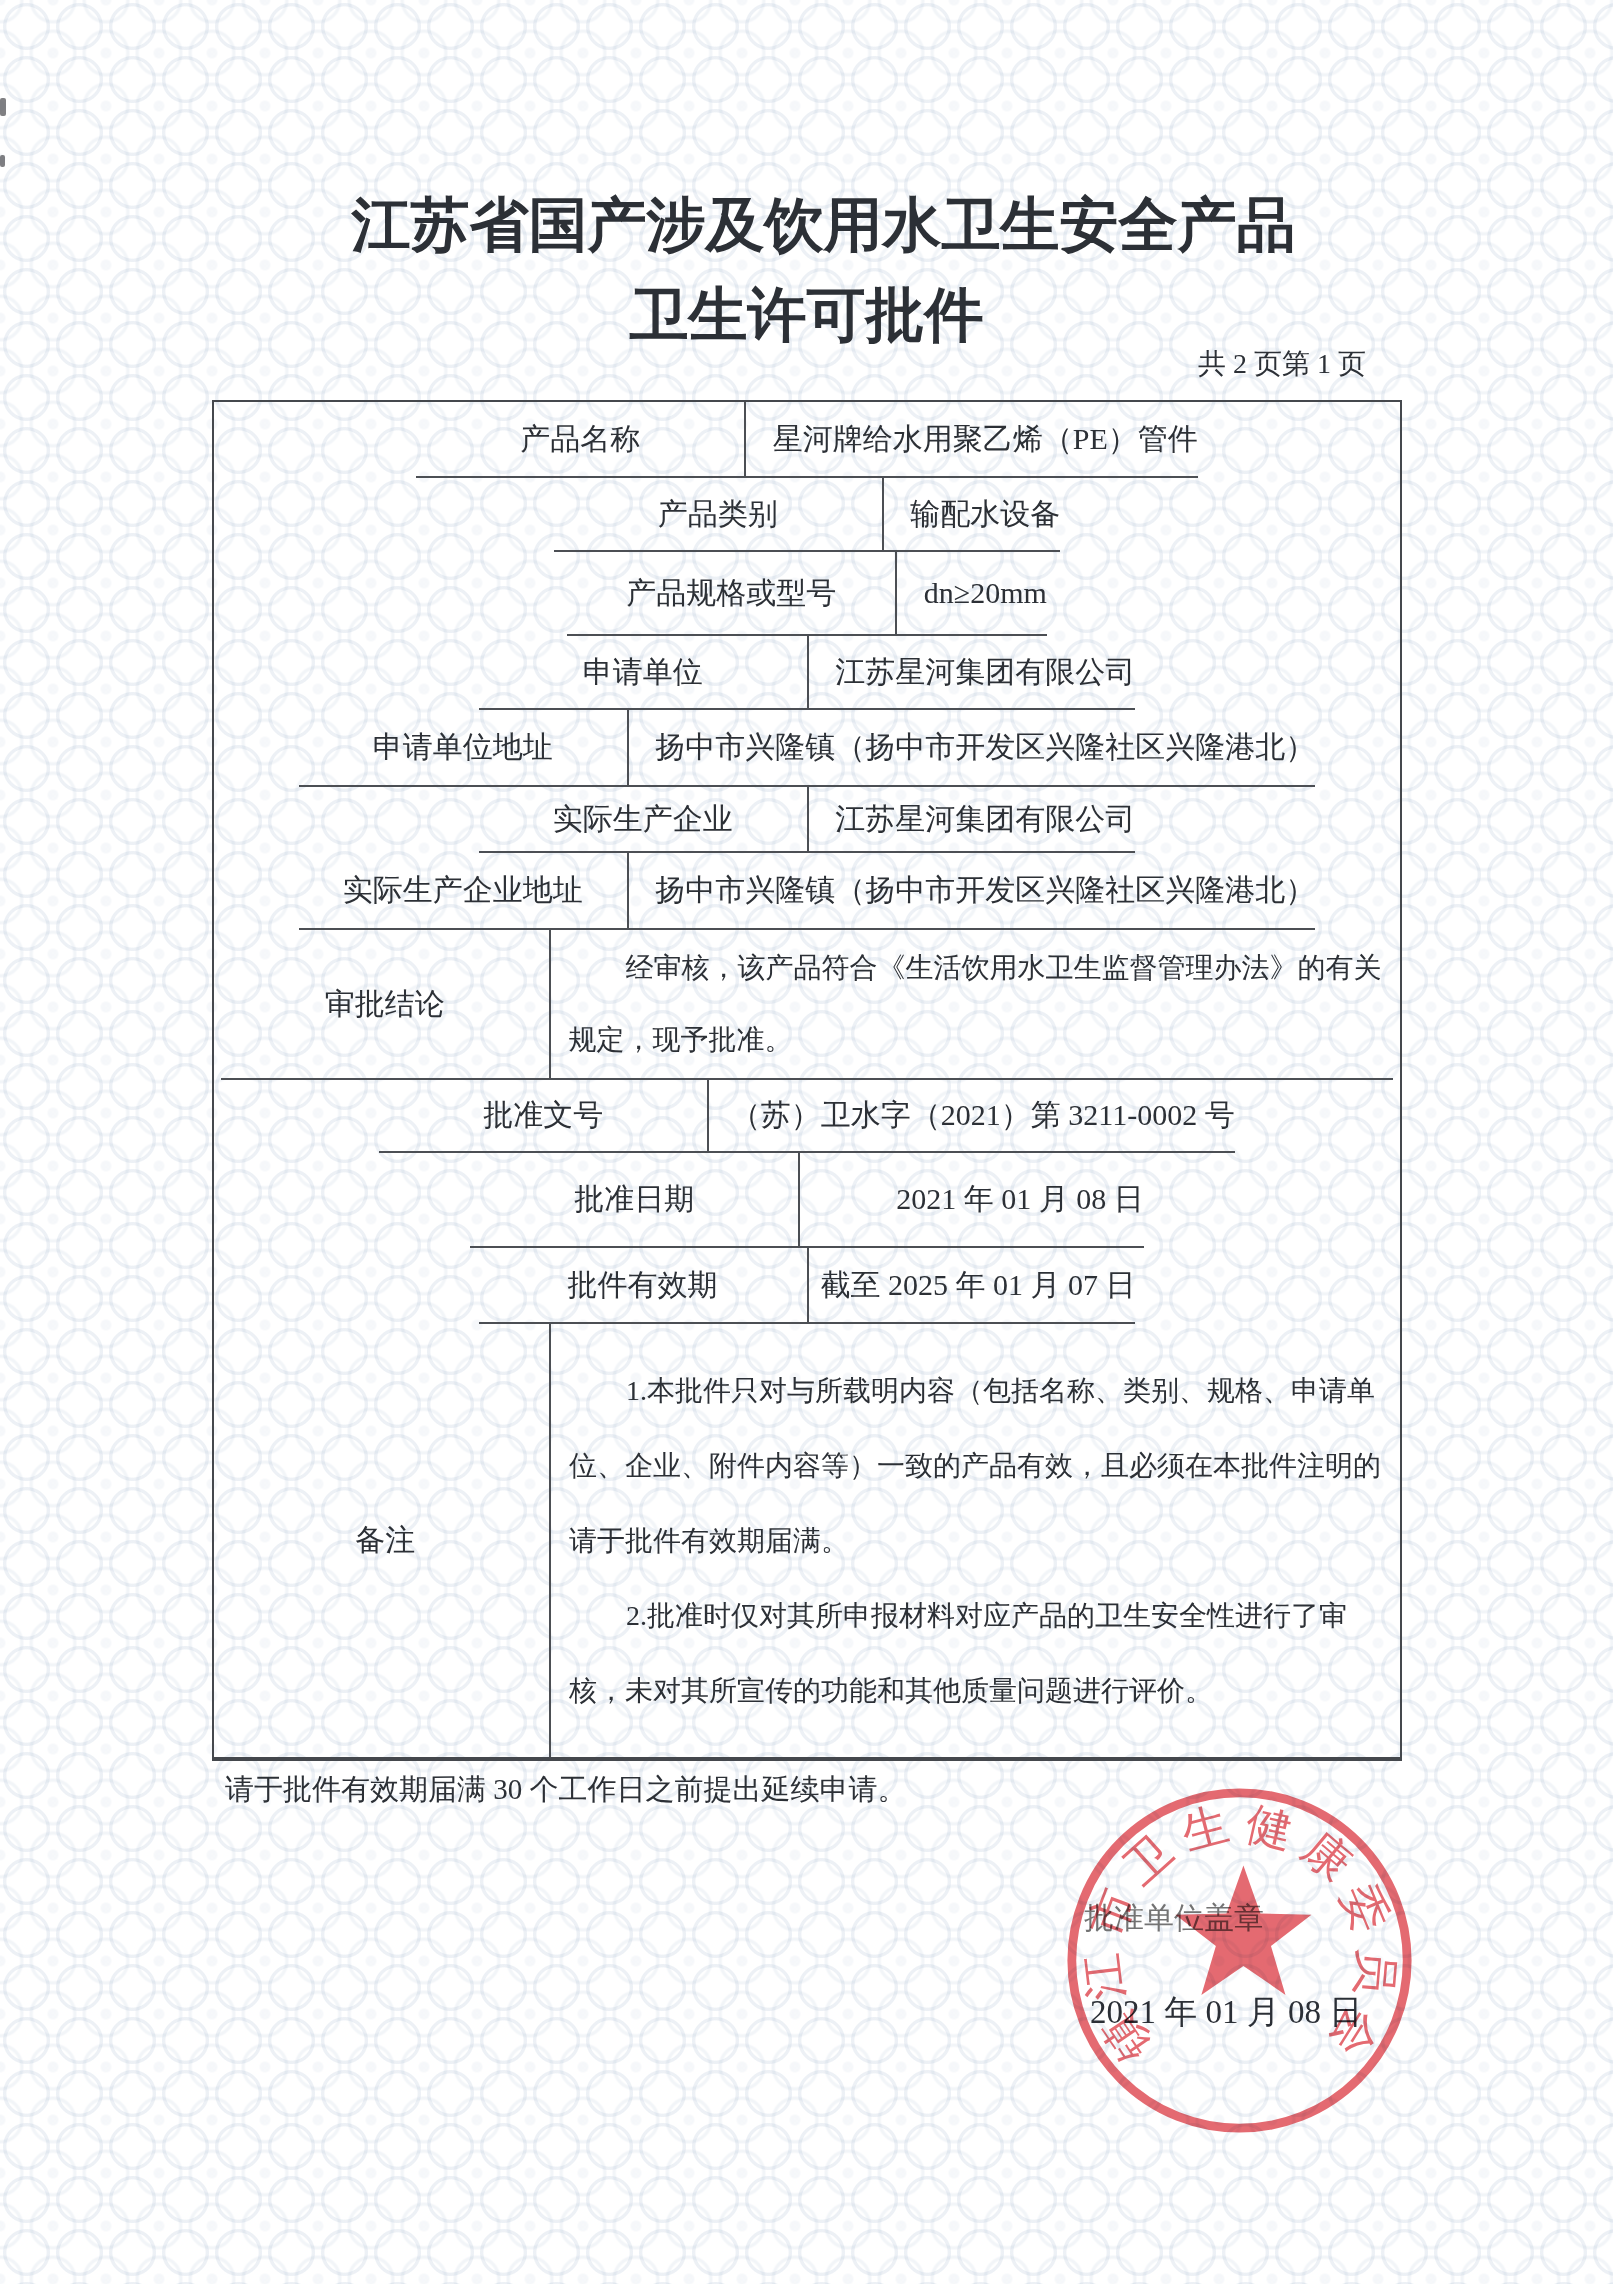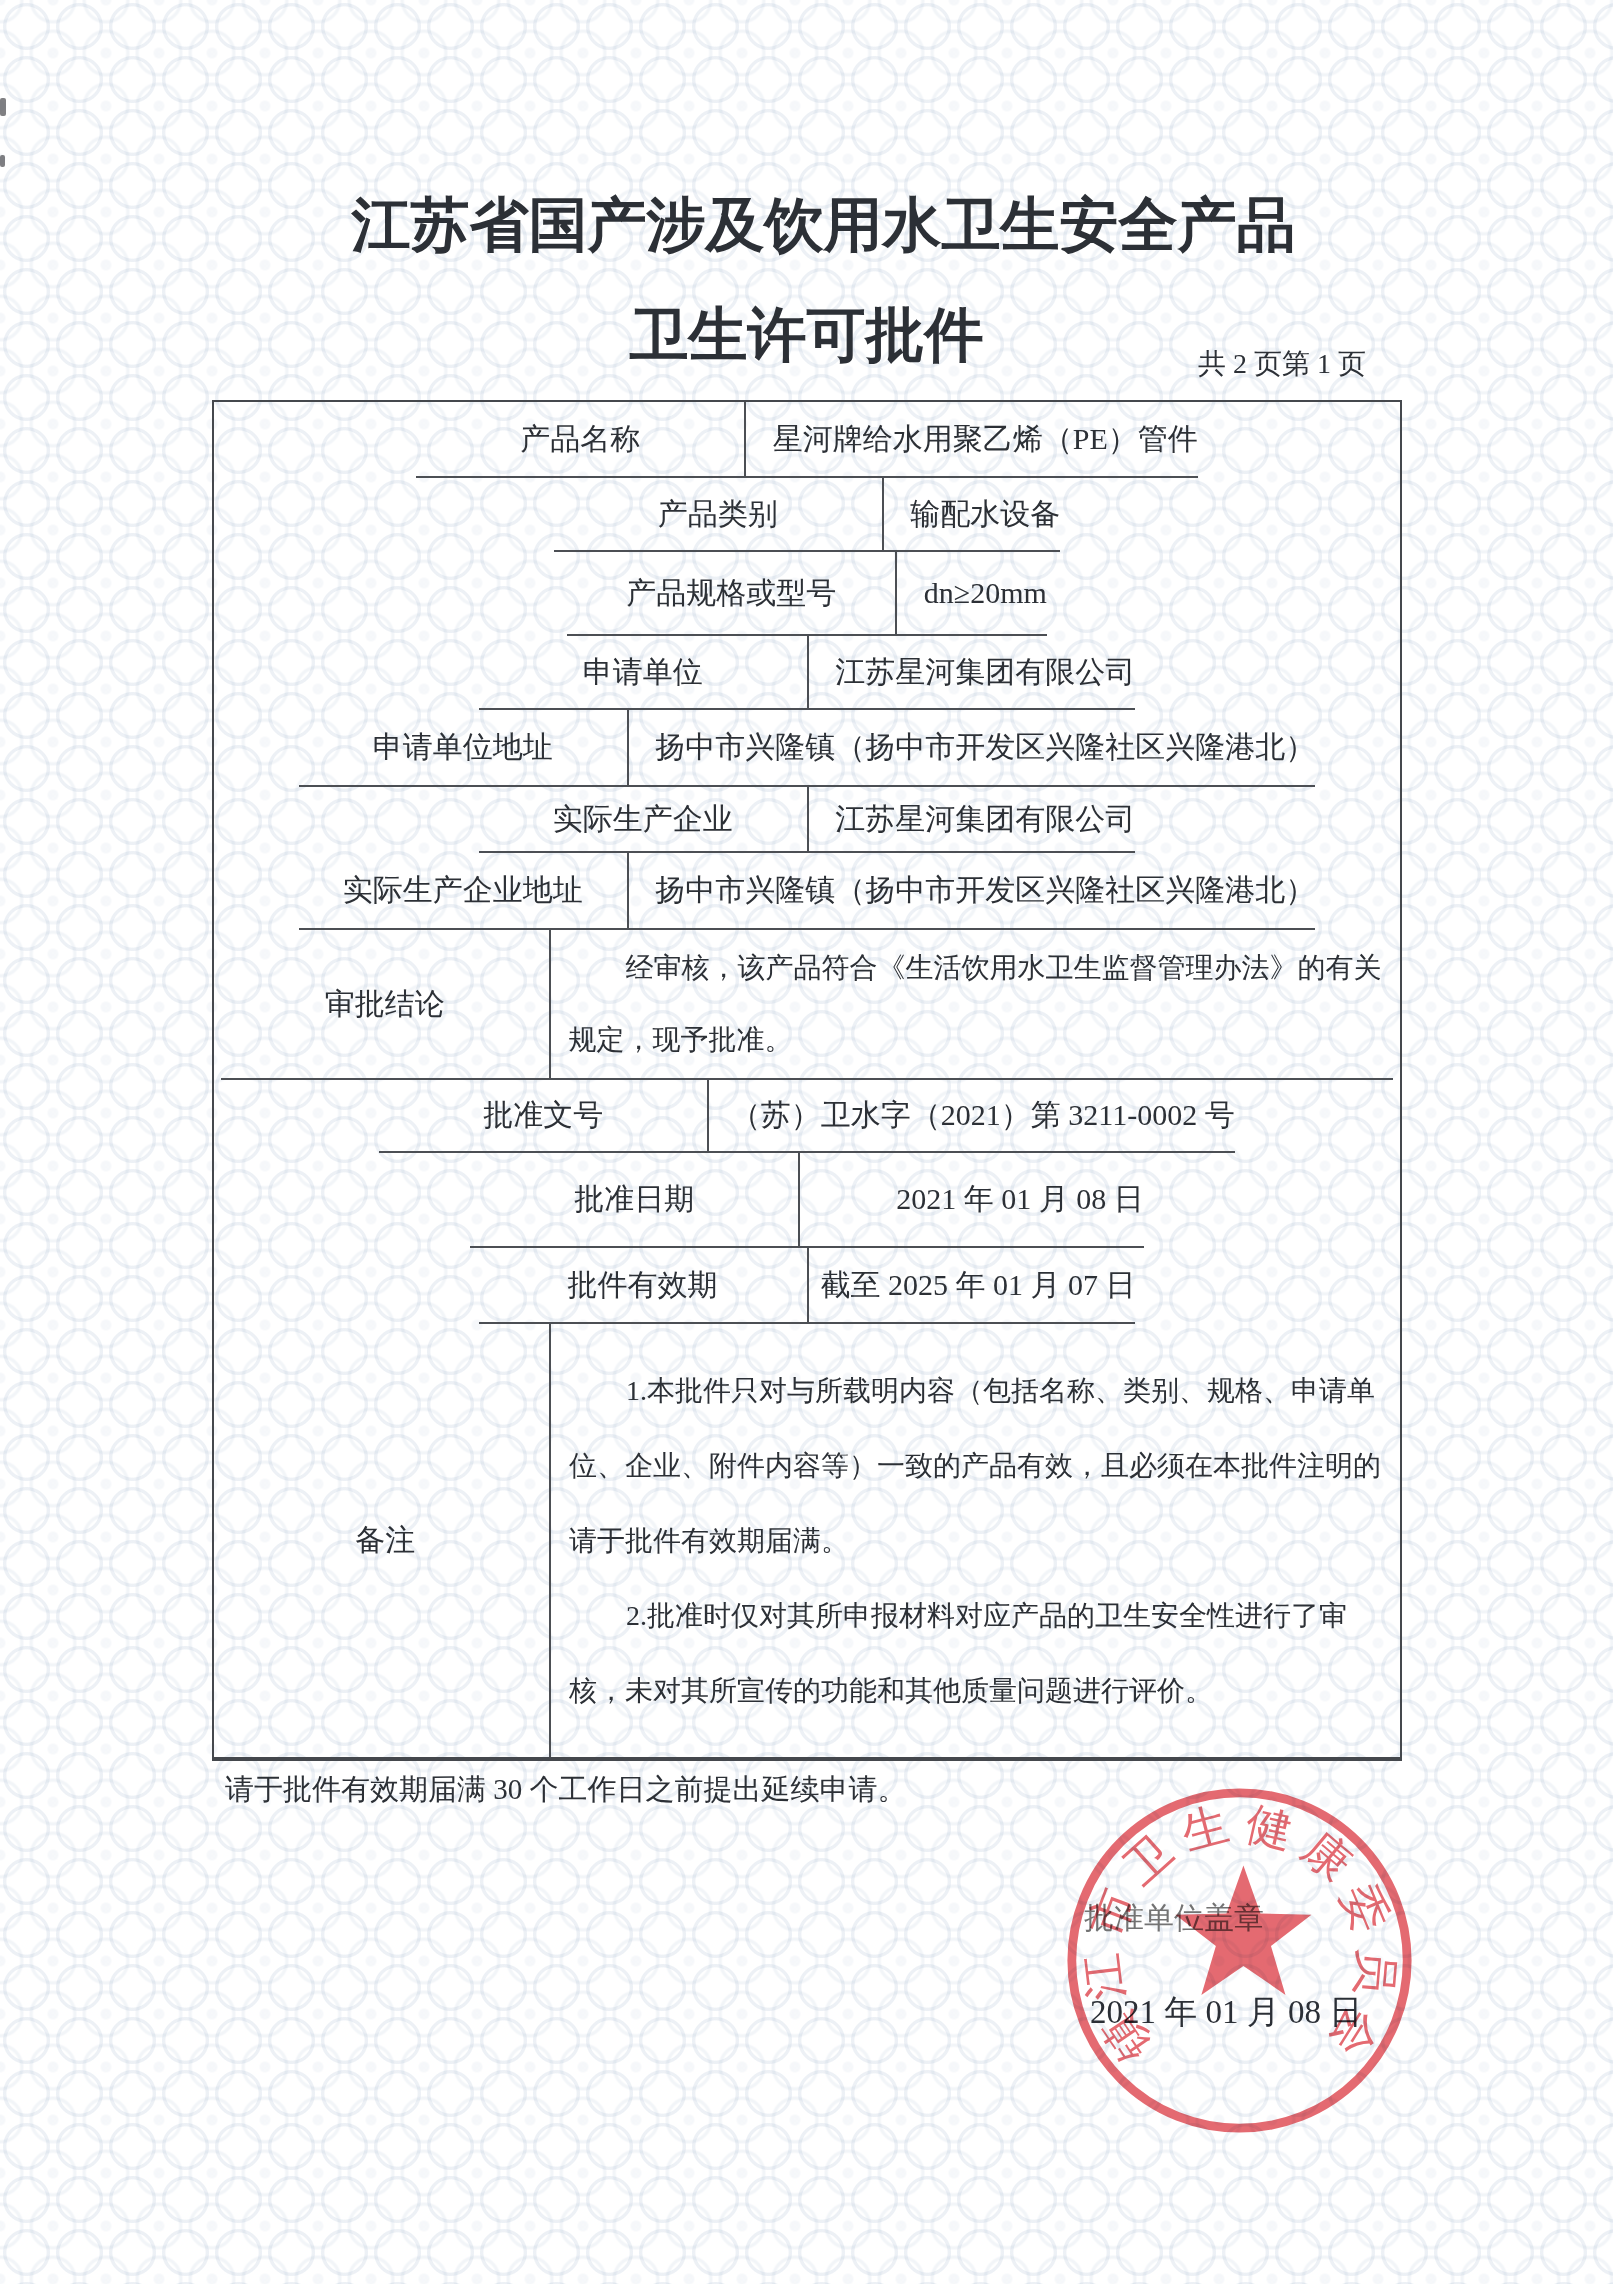--- a/index.html
+++ b/index.html
@@ -12,21 +12,21 @@
   .pattern {
     position:absolute; inset:0;
     background-image:
       radial-gradient(circle 25.5px at 50% 50%, rgba(255,255,255,0) 19.6px, rgba(148,170,198,0.17) 20.6px, rgba(148,170,198,0.17) 23px, rgba(255,255,255,0) 24px),
       radial-gradient(circle 25.5px at 50% 50%, rgba(148,170,198,0.09) 0 4.9px, rgba(255,255,255,0) 5.9px 19.6px, rgba(148,170,198,0.12) 20.6px 23px, rgba(255,255,255,0) 24px);
     background-size:53px 53px, 53px 53px;
     background-position:0 0, 26.5px 26.5px;
   }
   .title1 { position:absolute; top:186px; left:17px; width:100%; text-align:center;
             font-size:59px; font-weight:700; }
-  .title2 { position:absolute; top:296px; left:0; width:100%; text-align:center;
+  .title2 { position:absolute; top:276px; left:0; width:100%; text-align:center;
             font-size:59px; font-weight:700; }
   .page-indicator { position:absolute; top:345px; left:1198px; font-size:28px; }
 
   .doc-table {
     position:absolute; left:212px; top:400px; width:1190px; height:1361px;
     border:2.9px solid #45484d; border-bottom-width:4.9px;
     display:flex; flex-direction:column;align-items:center;
   }
   .t-row { display:flex; border-bottom:2px solid #4c4f54; }
   .t-row.last { border-bottom:none; flex:1; }

